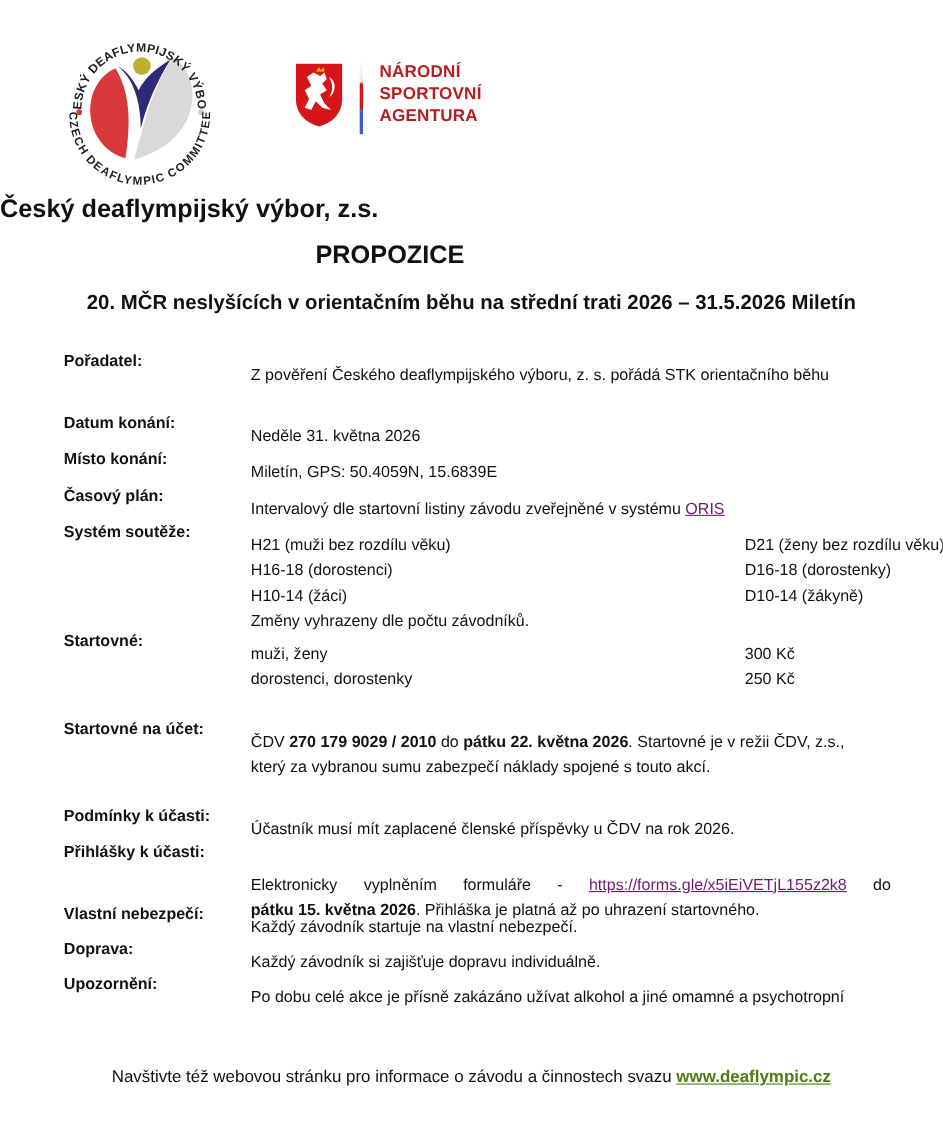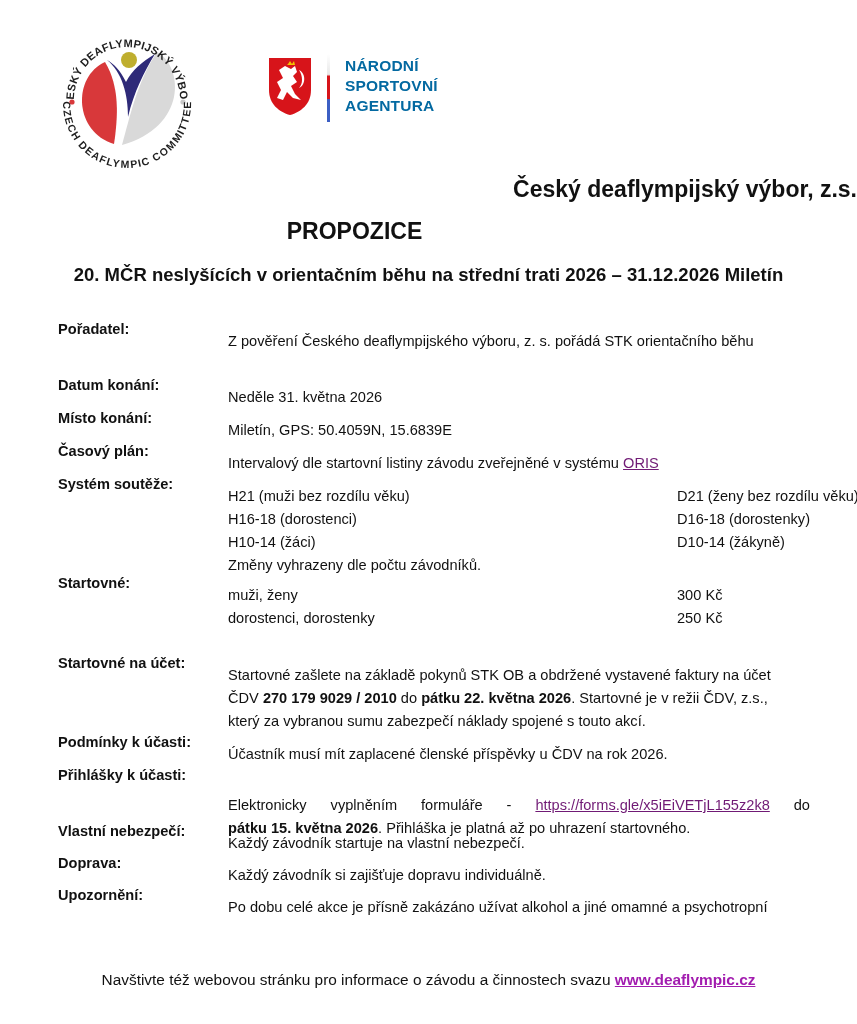--- a/index.html
+++ b/index.html
@@ -6,34 +6,34 @@
   body {
     width: 857px; height: 1024px; position: relative; overflow: hidden;
     font-family: "Liberation Sans", "DejaVu Sans", sans-serif;
     color: #111111;
   }
   .logo-cdv { position: absolute; left: 52px; top: 22px; width: 150px; height: 150px; }
   .logo-nsa { position: absolute; left: 255px; top: 48px; width: 215px; height: 90px; }
   .nsa-shield { position: absolute; left: 12px; top: 8px; width: 46px; height: 60px; }
   .nsa-bar { position: absolute; left: 72px; top: 6px; width: 3px; height: 68px;
     background: linear-gradient(#ffffff 0%, #e8e8e8 30%, #d7141a 33%, #d7141a 66%, #3c5fc4 67%, #3c5fc4 100%); }
-  .nsa-text { position: absolute; left: 90px; top: 8px; font-weight: bold; font-size: 15.5px; line-height: 20px; letter-spacing: 0.2px; color: #0369a1; }
+  .nsa-text { position: absolute; left: 90px; top: 8px; font-weight: bold; font-size: 15.5px; line-height: 20px; letter-spacing: 0.2px; color: #b91c1c; }
   .nsa-text div { white-space: nowrap; }
 
-  .title1 { position: absolute; left: 0; width: 857px; top: 176px; text-align: right; font-weight: bold; font-size: 23px; }
+  .title1 { position: absolute; left: 0; width: 857px; top: 176px; text-align: left; font-weight: bold; font-size: 23px; }
   .title2 { position: absolute; left: 0; width: 709px; top: 218px; text-align: center; font-weight: bold; font-size: 23px; }
   .title3 { position: absolute; left: 0; width: 857px; top: 264px; text-align: center; font-weight: bold; font-size: 18.5px; }
 
   .row { position: absolute; left: 46px; width: 770px; font-size: 14.6px; line-height: 23px; }
   .lbl { position: absolute; left: 0; top: 0; font-weight: bold; white-space: nowrap; margin-left: 12px; }
   .val { position: absolute; left: 182px; top: 12px; width: 582px; }
   .col2 { position: absolute; left: 449px; }
   .line { position: relative; height: 23px; white-space: nowrap; }
   .link-green { color: #701a75; text-decoration: underline; }
-  .link-blue { color: #a21caf; text-decoration: underline; font-weight: bold; }
+  .link-blue { color: #4d7c0f; text-decoration: underline; font-weight: bold; }
   b { font-weight: bold; }
   .footer { position: absolute; left: 0; width: 857px; top: 971px; text-align: center; font-size: 15.4px; }
   .justline { display: flex; justify-content: space-between; white-space: nowrap; margin-top: 18px; }
 </style>
 </head>
 <body>
 
 <div class="logo-cdv">
   <svg width="150" height="150" viewBox="0 0 150 150">
     <defs>
@@ -65,21 +65,21 @@
   <div class="nsa-bar"></div>
   <div class="nsa-text">
     <div>NÁRODNÍ</div>
     <div>SPORTOVNÍ</div>
     <div>AGENTURA</div>
   </div>
 </div>
 
 <div class="title1">Český deaflympijský výbor, z.s.</div>
 <div class="title2">PROPOZICE</div>
-<div class="title3">20. MČR neslyšících v orientačním běhu na střední trati 2026 – 31.12.2026 Miletín</div>
+<div class="title3">20. MČR neslyšících v orientačním běhu na střední trati 2026 – 31.5.2026 Miletín</div>
 
 <div class="row" style="top:318px">
   <div class="lbl">Pořadatel:</div>
   <div class="val">
     <div class="line">Z pověření Českého deaflympijského výboru, z. s. pořádá STK orientačního běhu</div>
   </div>
 </div>
 
 <div class="row" style="top:374px">
   <div class="lbl">Datum konání:</div>
@@ -127,21 +127,20 @@
     <div class="line">
       <span>dorostenci, dorostenky</span>
       <span class="col2">250 Kč</span>
     </div>
   </div>
 </div>
 
 <div class="row" style="top:652px">
   <div class="lbl">Startovné na účet:</div>
   <div class="val">
-    <div class="line">Startovné zašlete na základě pokynů STK OB a obdržené vystavené faktury na účet</div>
     <div class="line"><span>ČDV </span><b>270 179 9029 / 2010</b><span> do </span><b>pátku 22. května 2026</b><span>. Startovné je v režii ČDV, z.s.,</span></div>
     <div class="line">který za vybranou sumu zabezpečí náklady spojené s touto akcí.</div>
   </div>
 </div>
 
 <div class="row" style="top:731px">
   <div class="lbl">Podmínky k účasti:</div>
   <div class="val">Účastník musí mít zaplacené členské příspěvky u ČDV na rok 2026.</div>
 </div>
 

